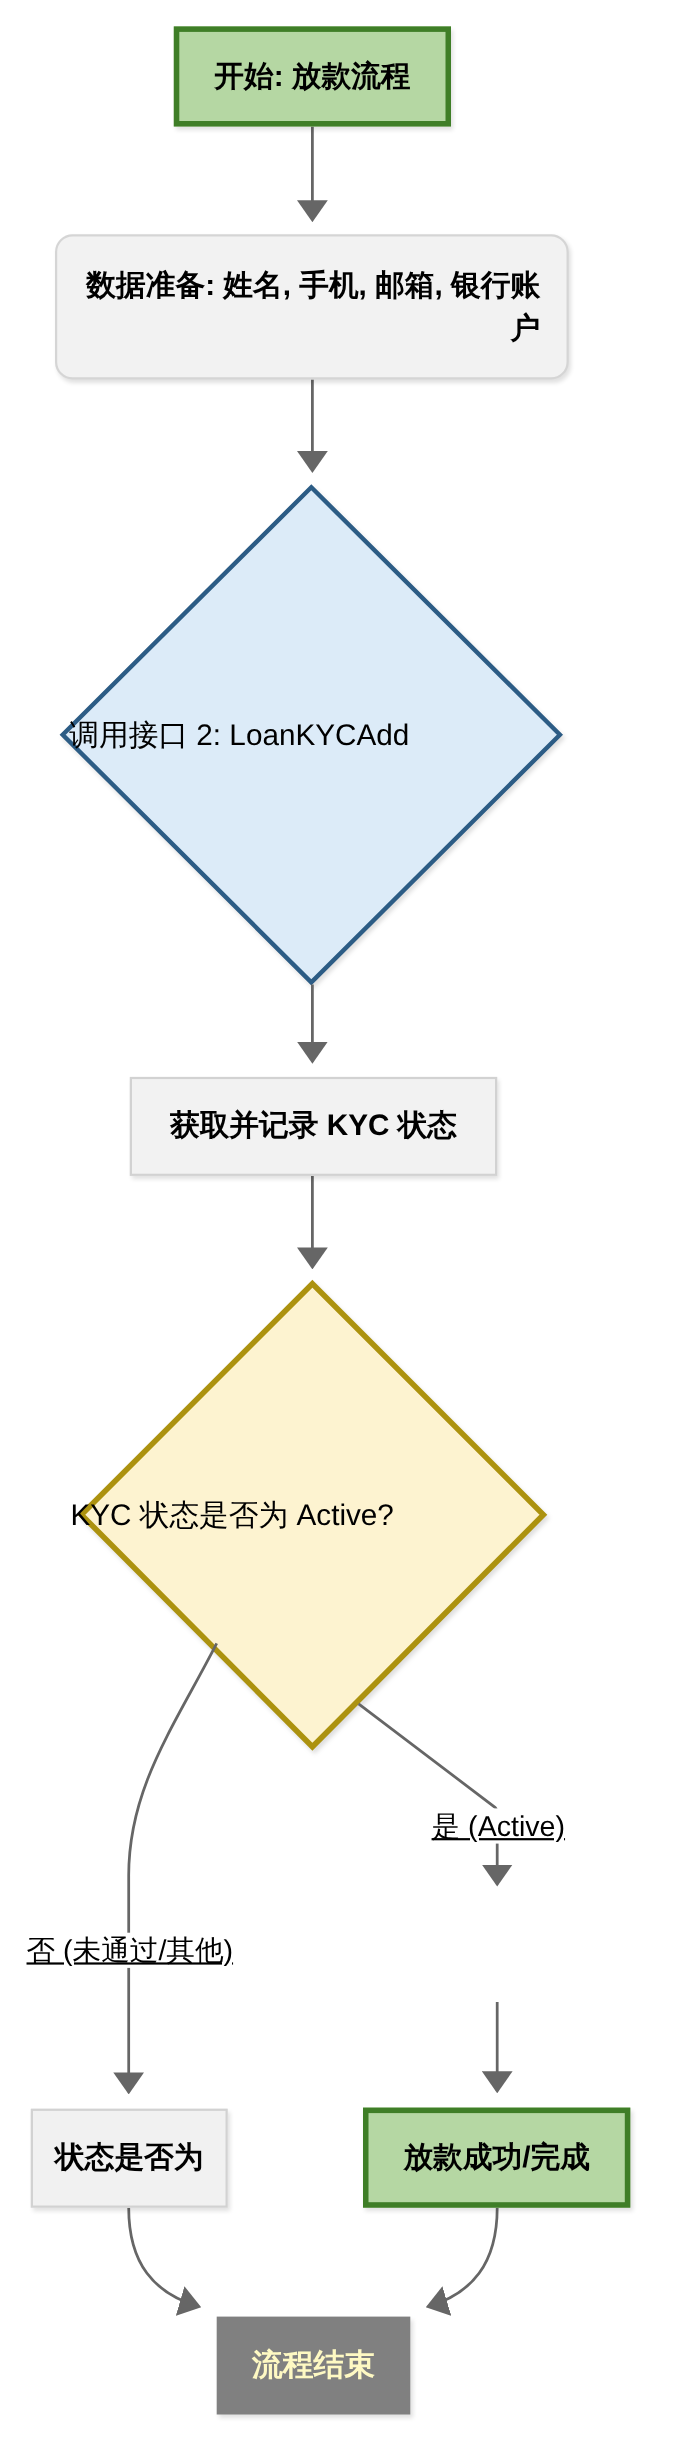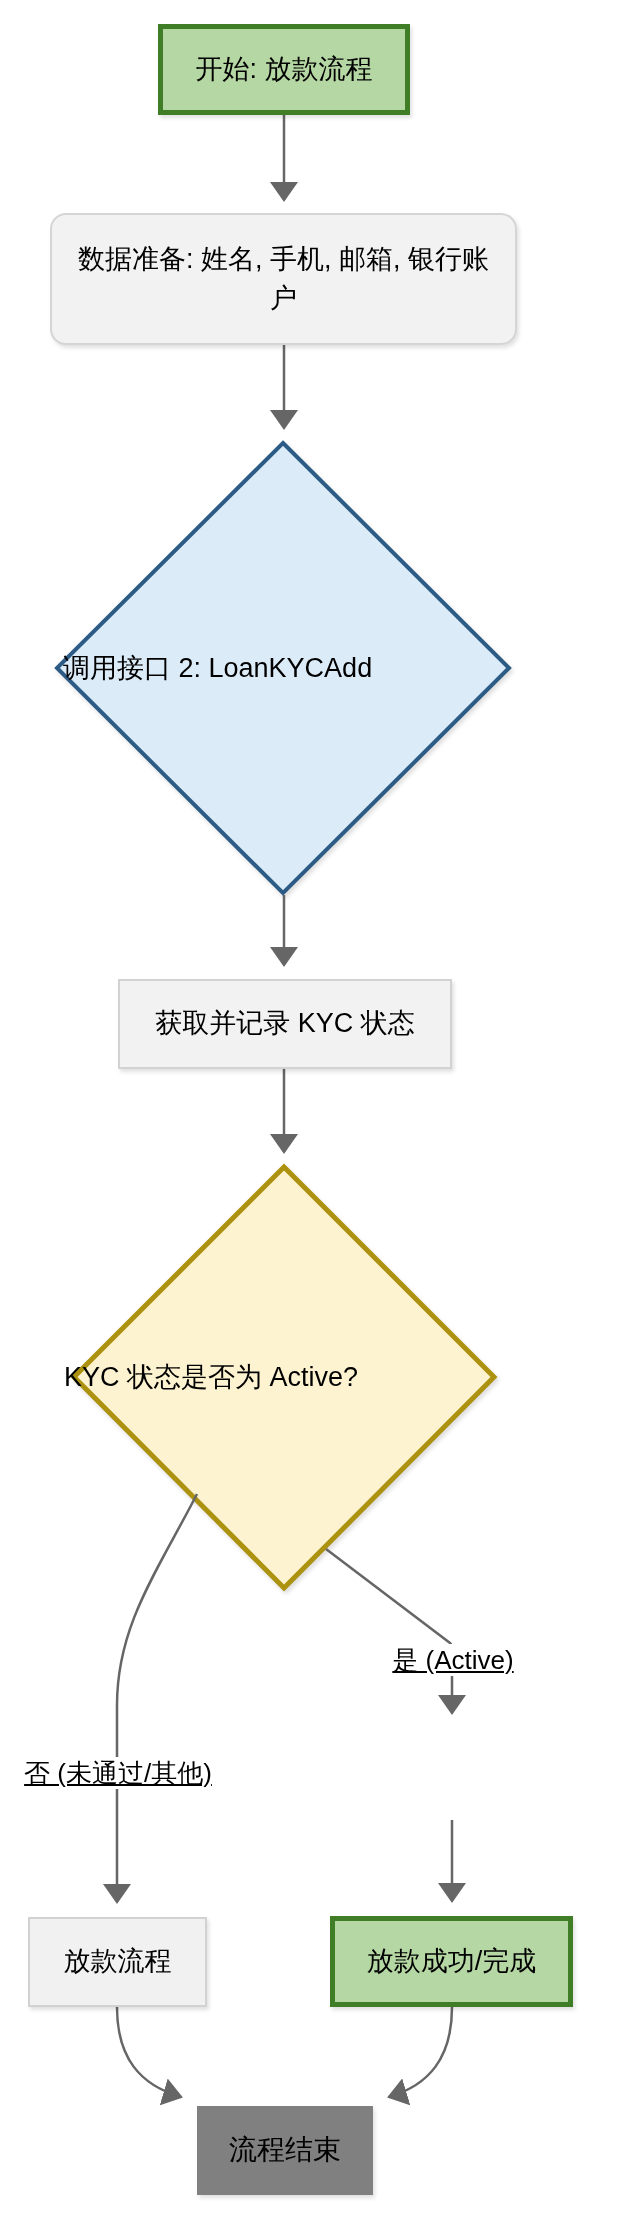--- a/index.html
+++ b/index.html
@@ -12,33 +12,34 @@
     color: #000000;
     overflow: hidden;
   }
   svg.layer { position: absolute; left: 0; top: 0; width: 631px; height: 2221px; }
   .dshape { filter: drop-shadow(2px 3px 2px rgba(0,0,0,0.13)); }
   .node {
     position: absolute;
     display: flex;
     align-items: center;
     justify-content: center;
-    text-align: center;
+    text-align: right;
     font-size: 27px;
     line-height: 1.45;
     box-sizing: border-box;
     box-shadow: 2px 3px 4px rgba(0,0,0,0.12);
+    font-weight: bold;
   }
   #node-start    { left:158px; top:24px;   width:252px; height:91px;  background:#b5d7a3; border:5px solid #3f7e27; }
   #node-data-prep{ left:50px;  top:213px;  width:467px; height:132px; background:#f2f2f2; border:2px solid #d5d5d5; border-radius:16px; padding:0 24px; }
   #node-kyc-status{ left:118px; top:979px; width:334px; height:90px;  background:#f2f2f2; border:2px solid #d2d2d2; }
   #node-terminate{ left:28px;  top:1917px; width:179px; height:90px;  background:#f1f1f1; border:2px solid #d2d2d2; }
   #node-execute  { left:285px; top:1728px; width:332px; height:92px;  background:#dbe9f8; border:5px solid #17456e; }
   #node-success  { left:330px; top:1916px; width:243px; height:91px;  background:#b5d7a3; border:5px solid #3f7e27; }
-  #node-end      { left:197px; top:2106px; width:176px; height:89px;  background:#808080; color:#000000; font-size:28px; }
+  #node-end      { left:197px; top:2106px; width:176px; height:89px;  background:#808080; color:#fef9c3; font-size:28px; }
   .diamond-label {
     position: absolute;
     text-align: left;
     font-size: 27px;
     white-space: nowrap;
     line-height: 36px;
   }
   #label-kyc-add  { left:63px; top:650px;  width:440px; }
   #label-kyc-check{ left:64px; top:1359px; width:440px; }
   .edge-label {
@@ -95,21 +96,21 @@
     <span>获取并记录 KYC 状态</span>
   </div>
 
   <div class="diamond-label" id="label-kyc-check">KYC 状态是否为 Active?</div>
 
   <div class="edge-label" id="edge-label-no">否 (未通过/其他)</div>
 
   <div class="edge-label" id="edge-label-yes">是 (Active)</div>
 
   <div class="node" id="node-terminate">
-    <span>放款流程</span>
+    <span>状态是否为</span>
   </div>
 
 
   <div class="node" id="node-success">
     <span>放款成功/完成</span>
   </div>
 
   <div class="node" id="node-end">
     <span>流程结束</span>
   </div>

